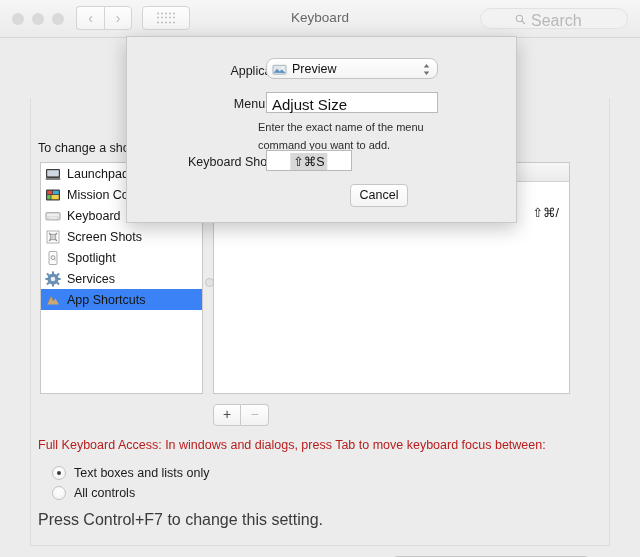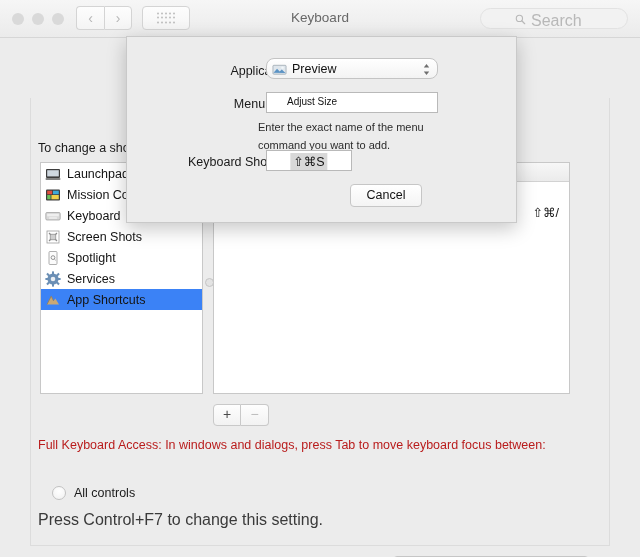--- a/index.html
+++ b/index.html
@@ -338,23 +338,22 @@
     position: absolute;
     left: 139px; top: 55px;
     width: 172px; height: 21px;
     background: #ffffff;
     border: 1px solid #b9b9b9;
     box-sizing: border-box;
   }
   #menutitle-value {
     position: absolute;
     left: 5px; top: 3px;
-    font-size: 10px;
+    font-size: 15px;
     color: #111111;
-    margin-left: 15px;
   }
   #menutitle-help {
     position: absolute;
     left: 131px; top: 81px;
     width: 186px;
     font-size: 11px;
     color: #2c2c2c;
     line-height: 18px;
   }
 
@@ -383,21 +382,21 @@
     height: 23px;
     background: linear-gradient(to bottom,#ffffff,#f4f4f4);
     border: 1px solid #c6c6c6;
     border-radius: 4px;
     box-sizing: border-box;
     font-size: 12.5px;
     color: #121212;
     text-align: center;
     line-height: 21px;
   }
-  #cancel-button { left: 223px; width: 72px; }
+  #cancel-button { left: 223px; width: 58px; }
   #add-button    { left: 303px; width: 72px; }
 </style>
 </head>
 <body>
 
 <div id="window">
 
   <div id="titlebar">
     <div class="traffic" id="tl-close"></div>
     <div class="traffic" id="tl-min"></div>
@@ -547,20 +546,24 @@
 
     <div id="splitter-dot"></div>
 
     <div id="plusminus">
       <div class="pmbtn" id="btn-plus">+</div>
       <div class="pmbtn" id="btn-minus">−</div>
     </div>
 
     <div id="fka-label">Full Keyboard Access: In windows and dialogs, press Tab to move keyboard focus between:</div>
 
+    <div class="radio-row" id="radio-row-1">
+      <span class="radio on"></span>
+      <span>Text boxes and lists only</span>
+    </div>
     <div class="radio-row" id="radio-row-2">
       <span class="radio"></span>
       <span>All controls</span>
     </div>
 
     <div id="fka-hint">Press Control+F7 to change this setting.</div>
 
     <div id="bt-button">Set Up Bluetooth Keyboard…</div>
 
   </div>

